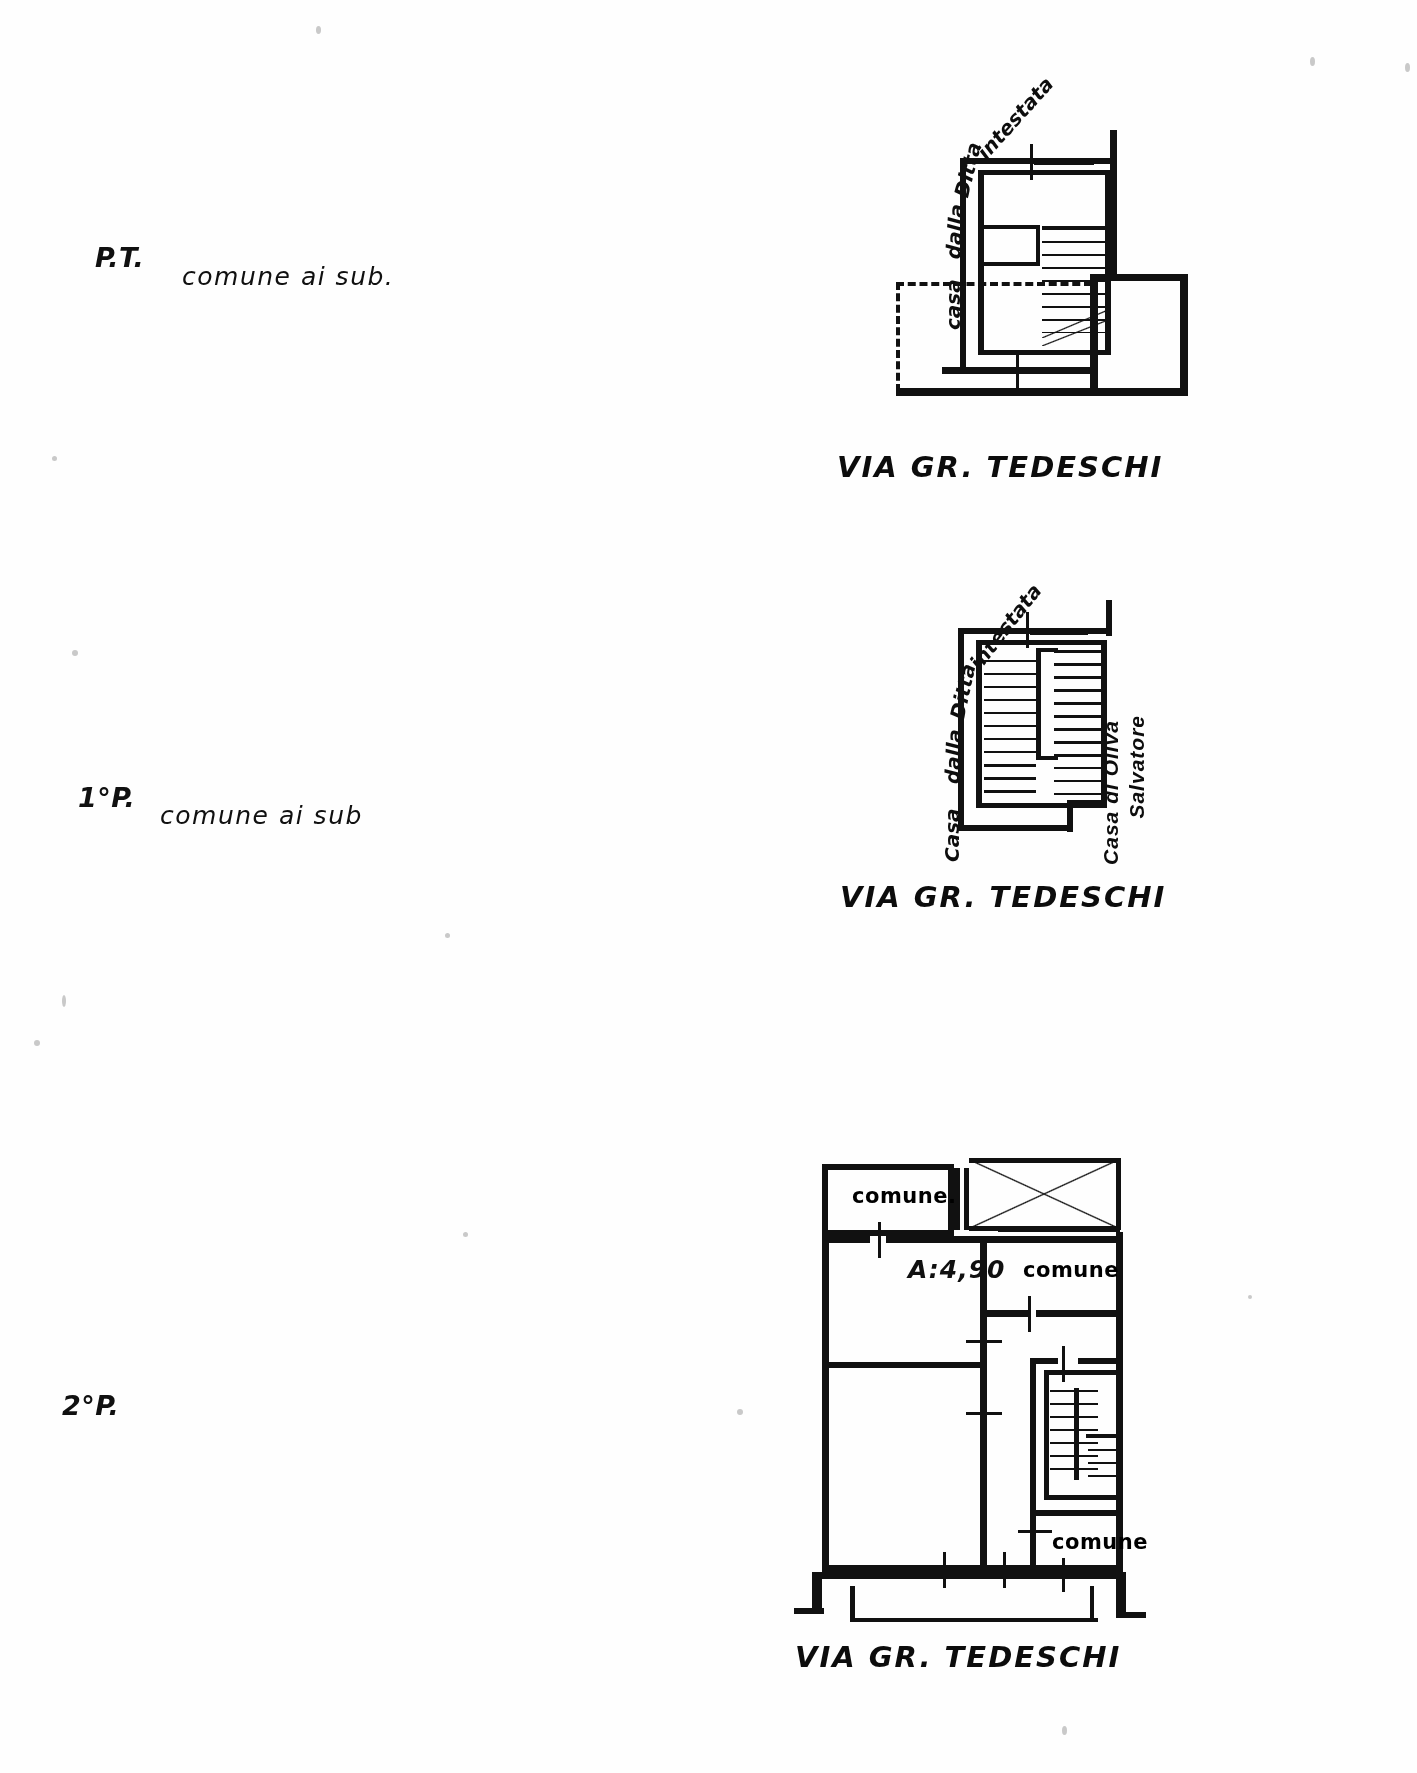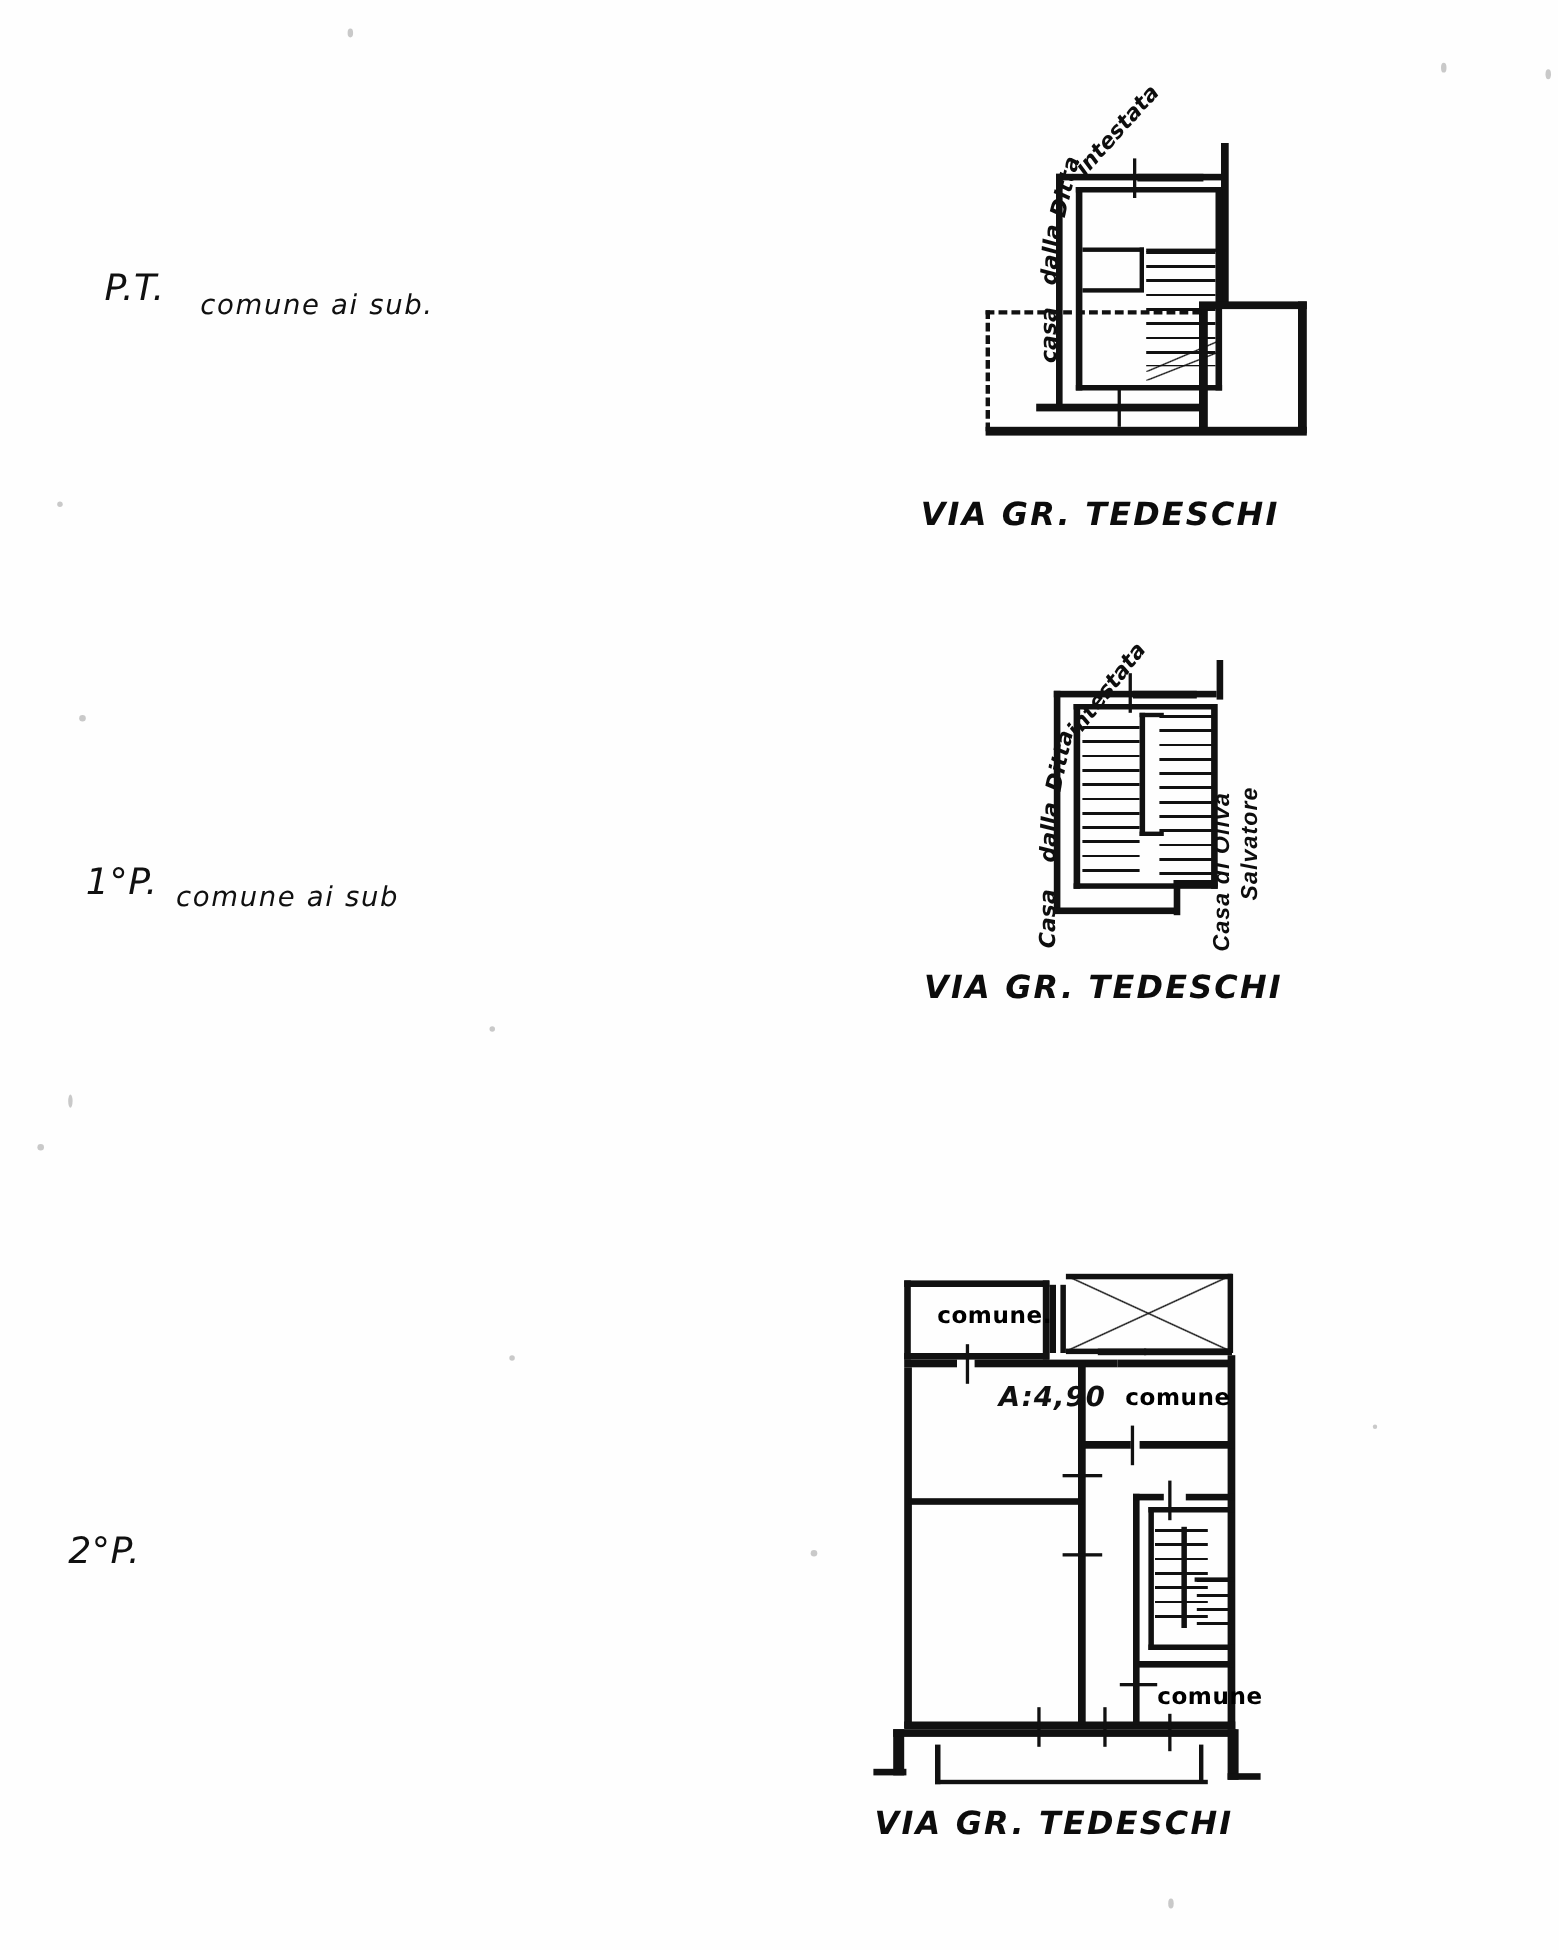--- a/index.html
+++ b/index.html
@@ -21,22 +21,22 @@
   
   .hand {
     position: absolute;
     font-family: "DejaVu Sans", sans-serif;
     color: #101010;
     white-space: nowrap;
     font-style: italic;
     letter-spacing: 0.5px;
   }
   .floor-label {
-    font-size: 33px;
-    font-weight: 400;
+    font-size: 27px;
+    font-weight: 700;
     font-style: italic;
   }
   .floor-note {
     font-size: 25px;
     font-style: italic;
     font-weight: 400;
     letter-spacing: 1.5px;
     margin-top: 14px;
   }
   .street-label {

